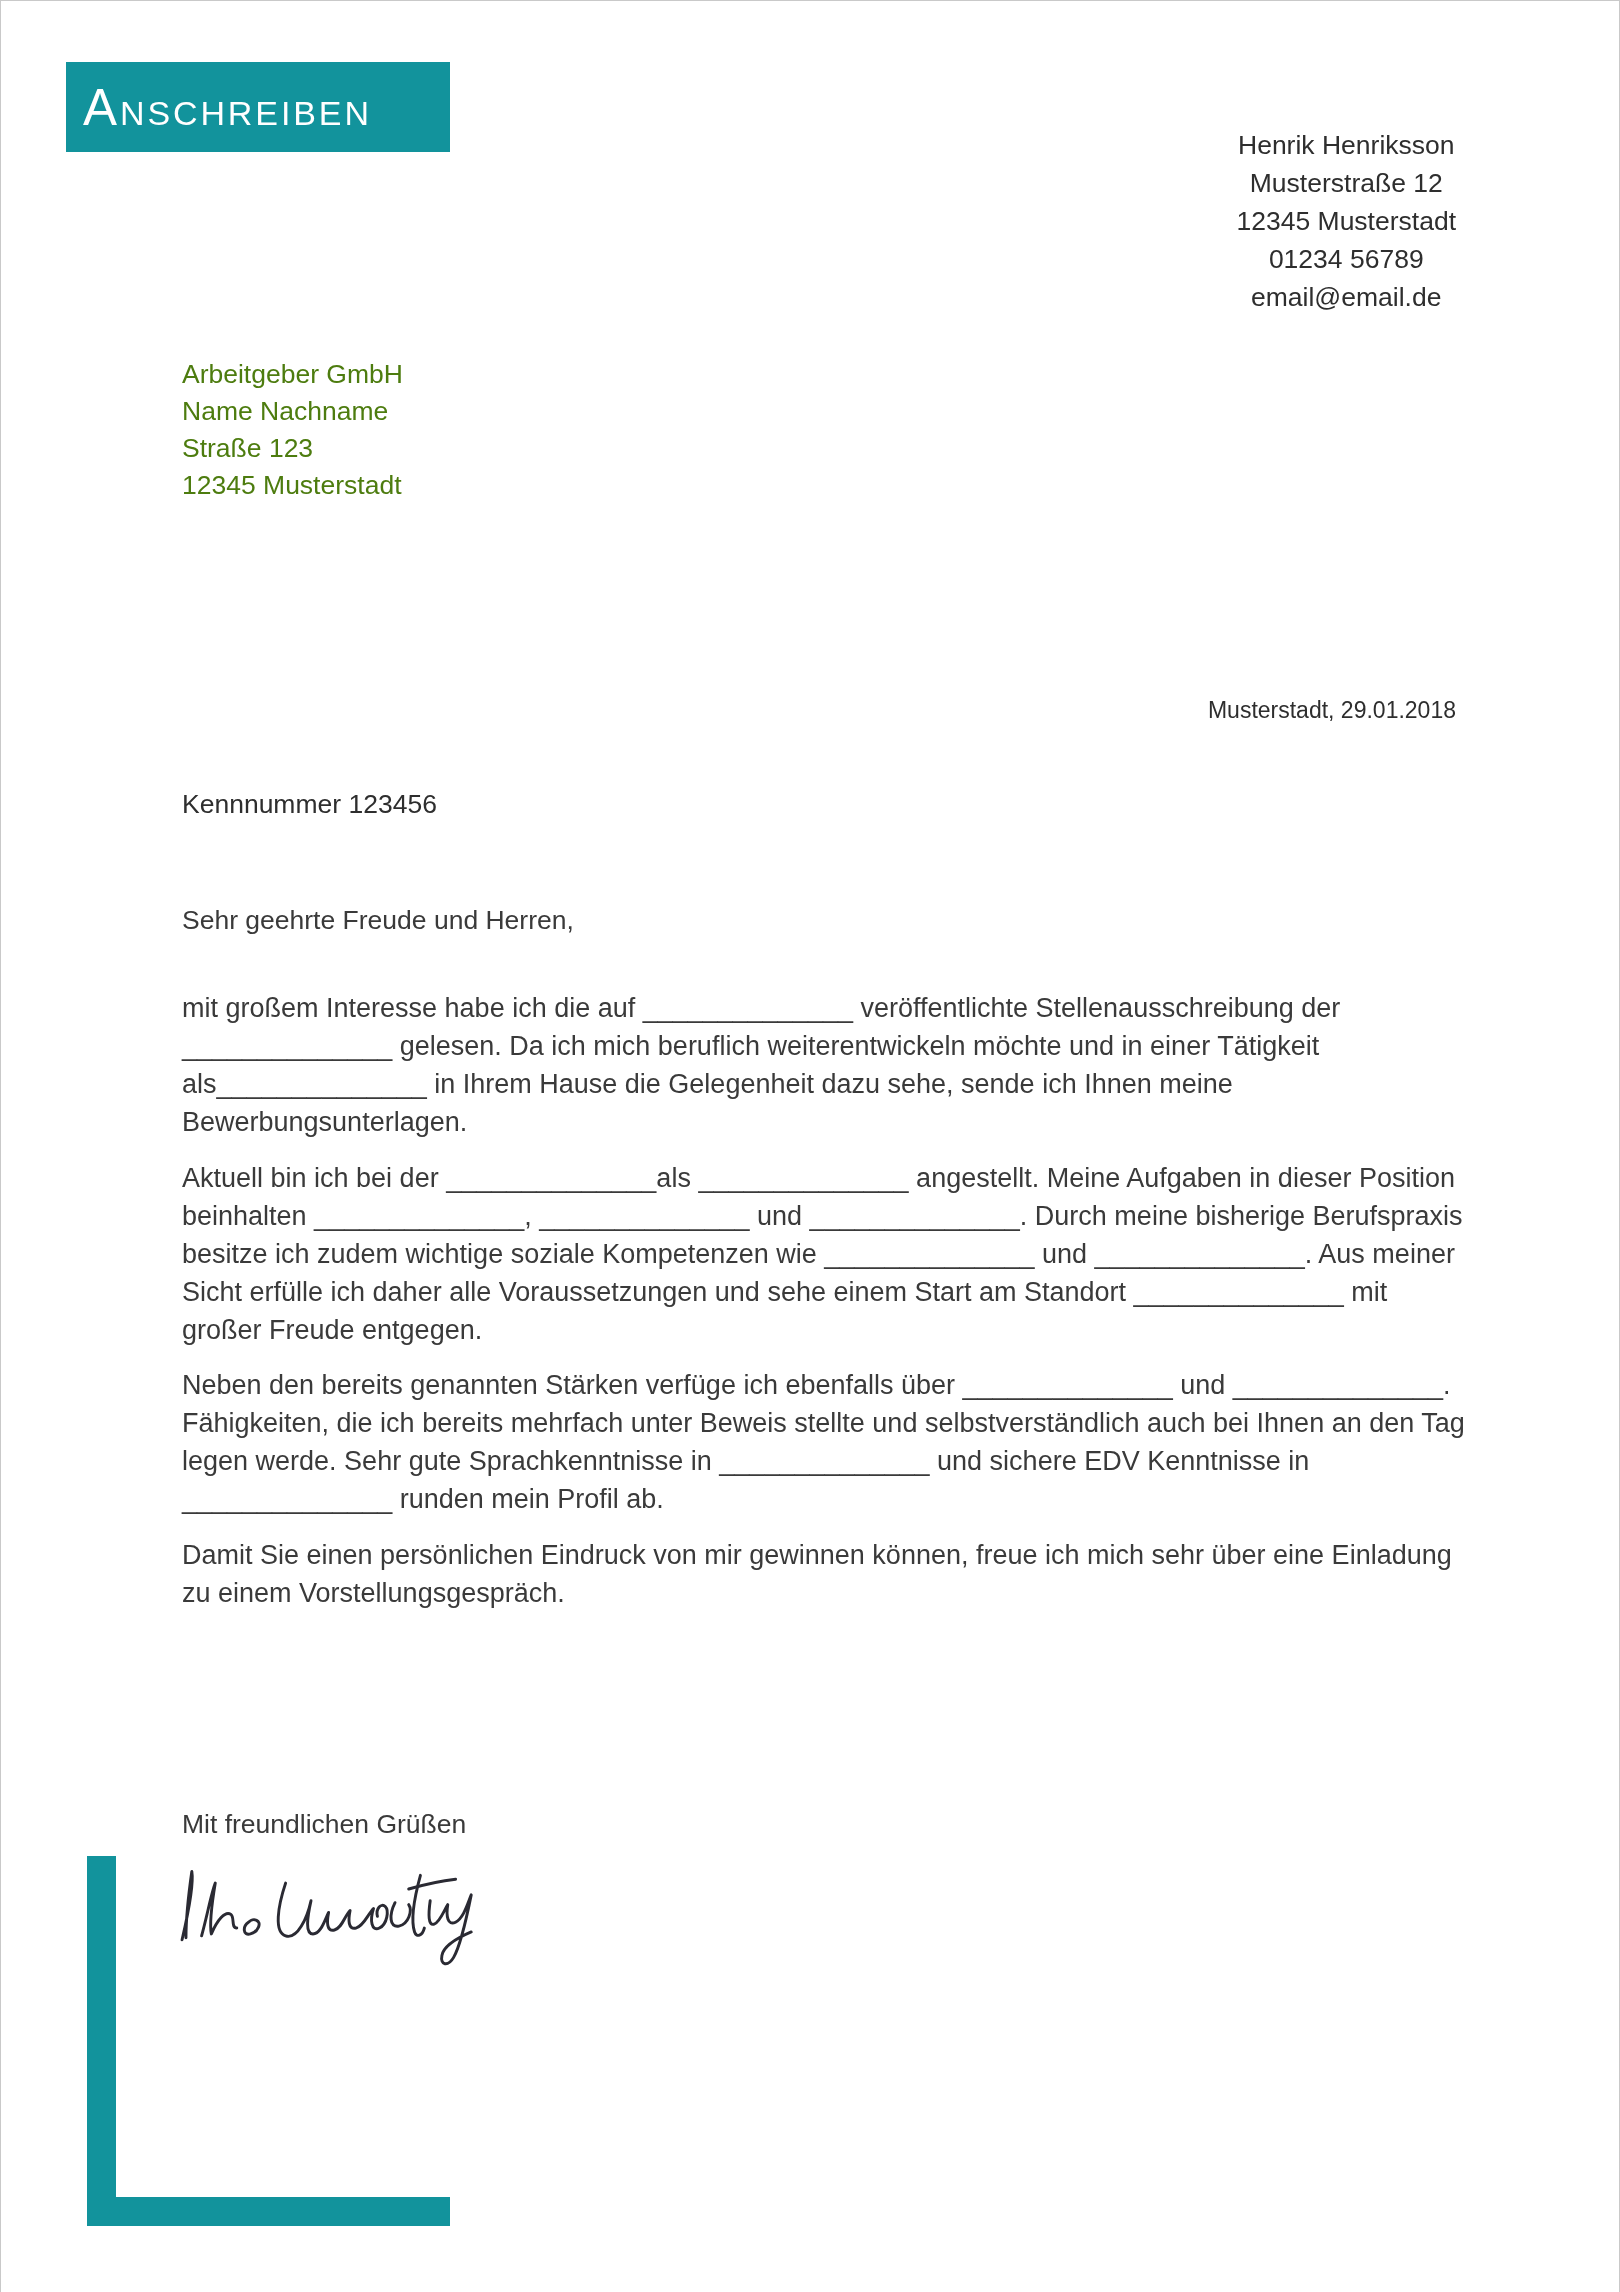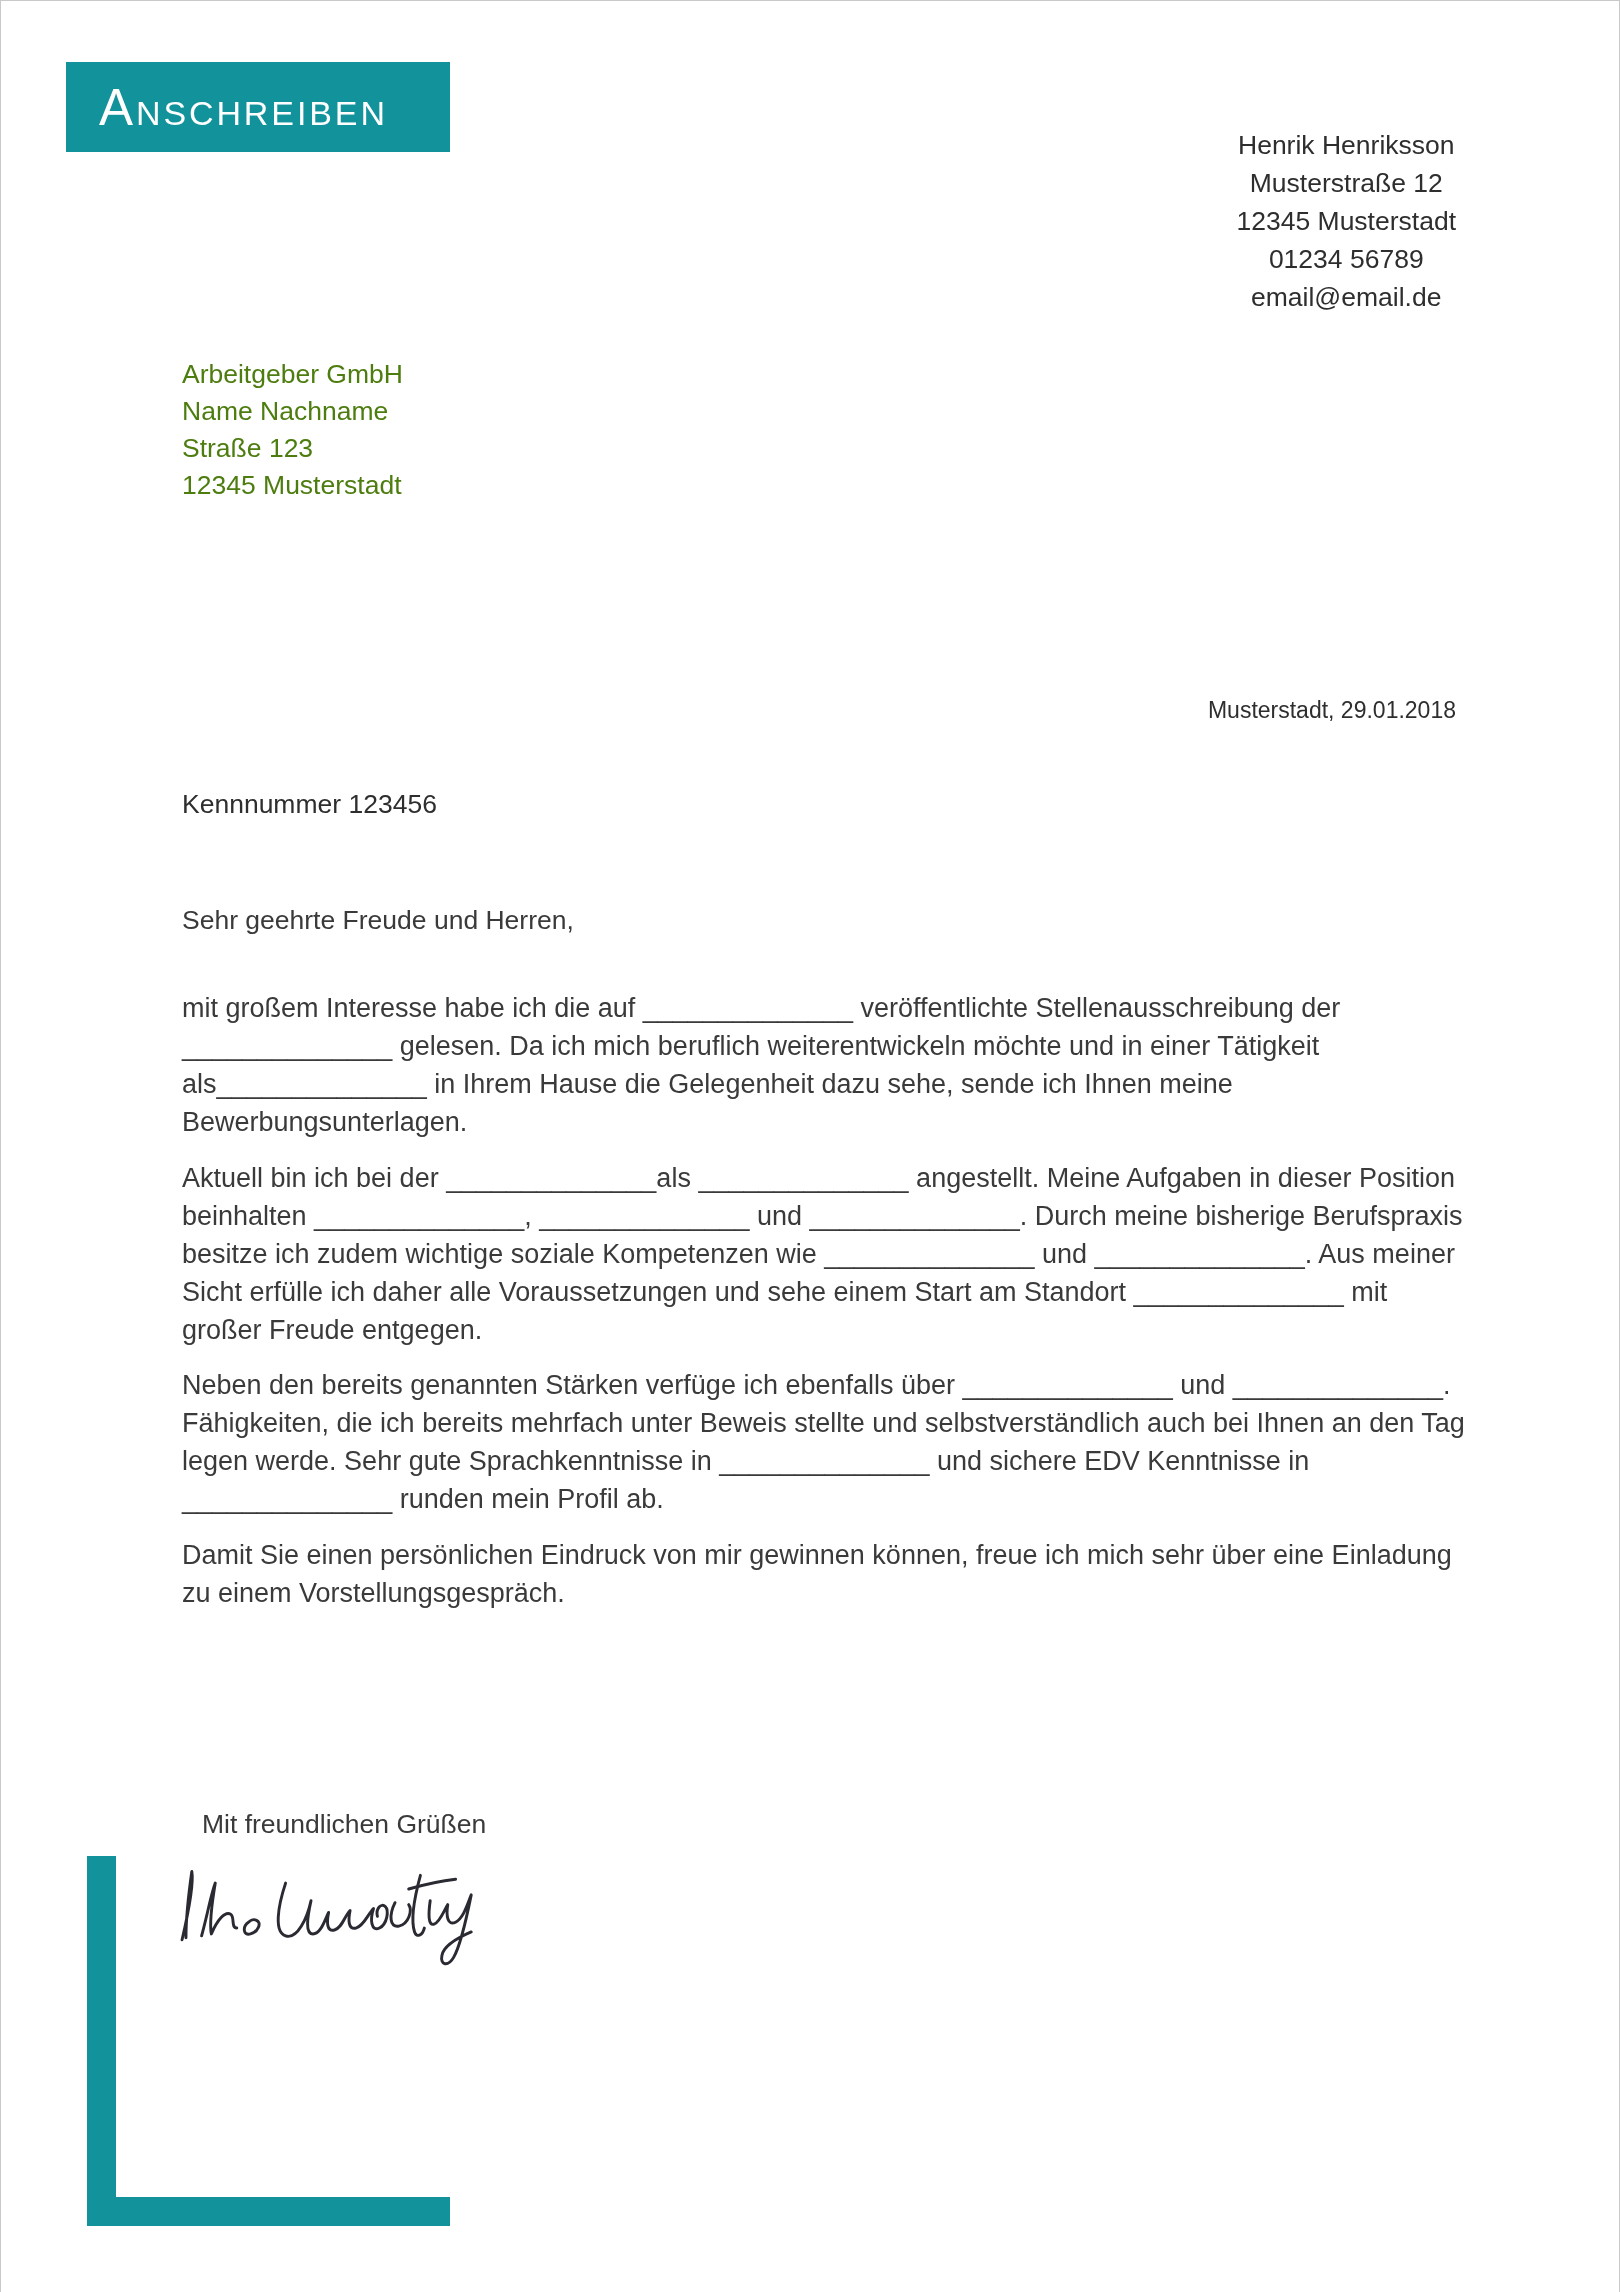--- a/index.html
+++ b/index.html
@@ -22,21 +22,21 @@
     border:1px solid #c9c9c9;
     overflow:hidden;
   }
   
   .banner{
     position:absolute;
     left:65px; top:61px;
     width:384px; height:90px;
     background:var(--accent);
     display:flex; align-items:center;
-    padding-left:33px;
+    padding-left:17px;
   }
   .banner-text{
     display:block;
     color:#ffffff;
     font-size:34px;
     letter-spacing:2.9px;
     font-weight:400;
     text-transform:uppercase;
     line-height:1;
   }
@@ -95,21 +95,20 @@
     font-size:27px;
     line-height:38px;
     color:var(--text);
   }
   .body-text p{margin:0 0 17.6px 0;}
   .closing{
     position:absolute;
     left:181px; top:1808px;
     font-size:26.5px;
     color:var(--text);
-    margin-left:20px;
   }
   
   .signature{
     position:absolute;
     left:165px; top:1845px;
     width:333px; height:127px;
   }
   .signature svg{width:100%;height:100%;}
   .signature path{
     fill:none;

